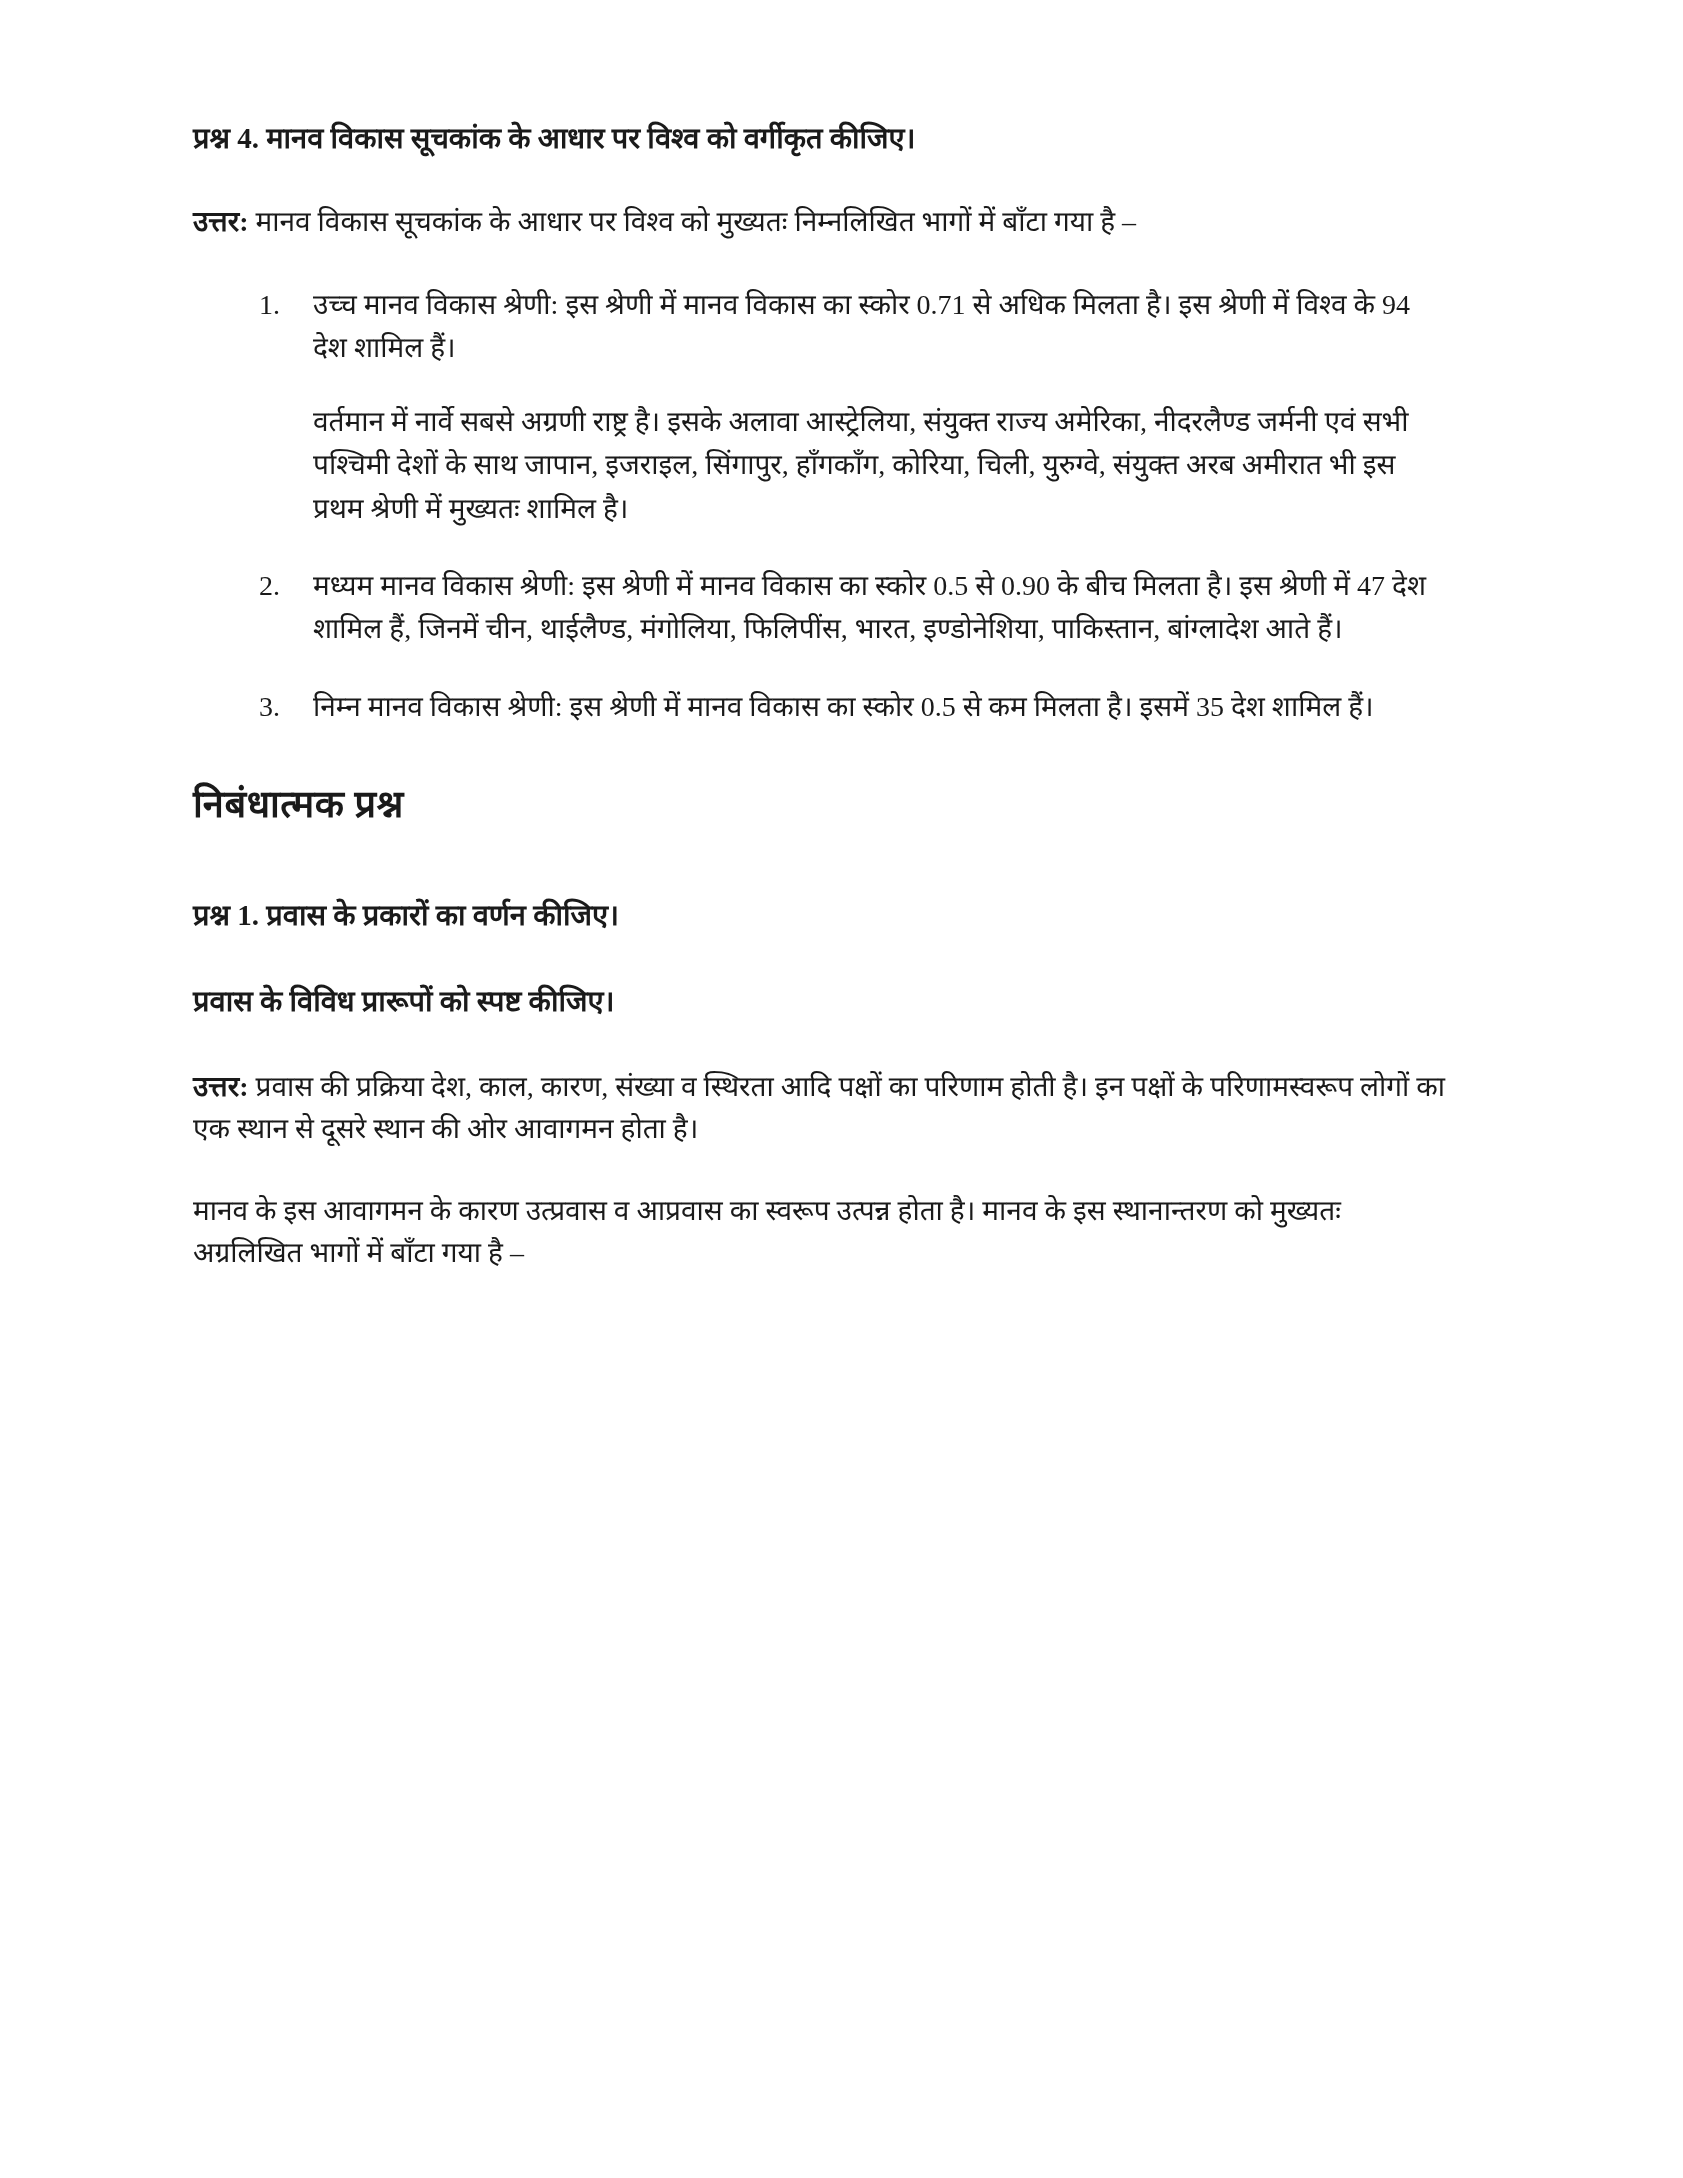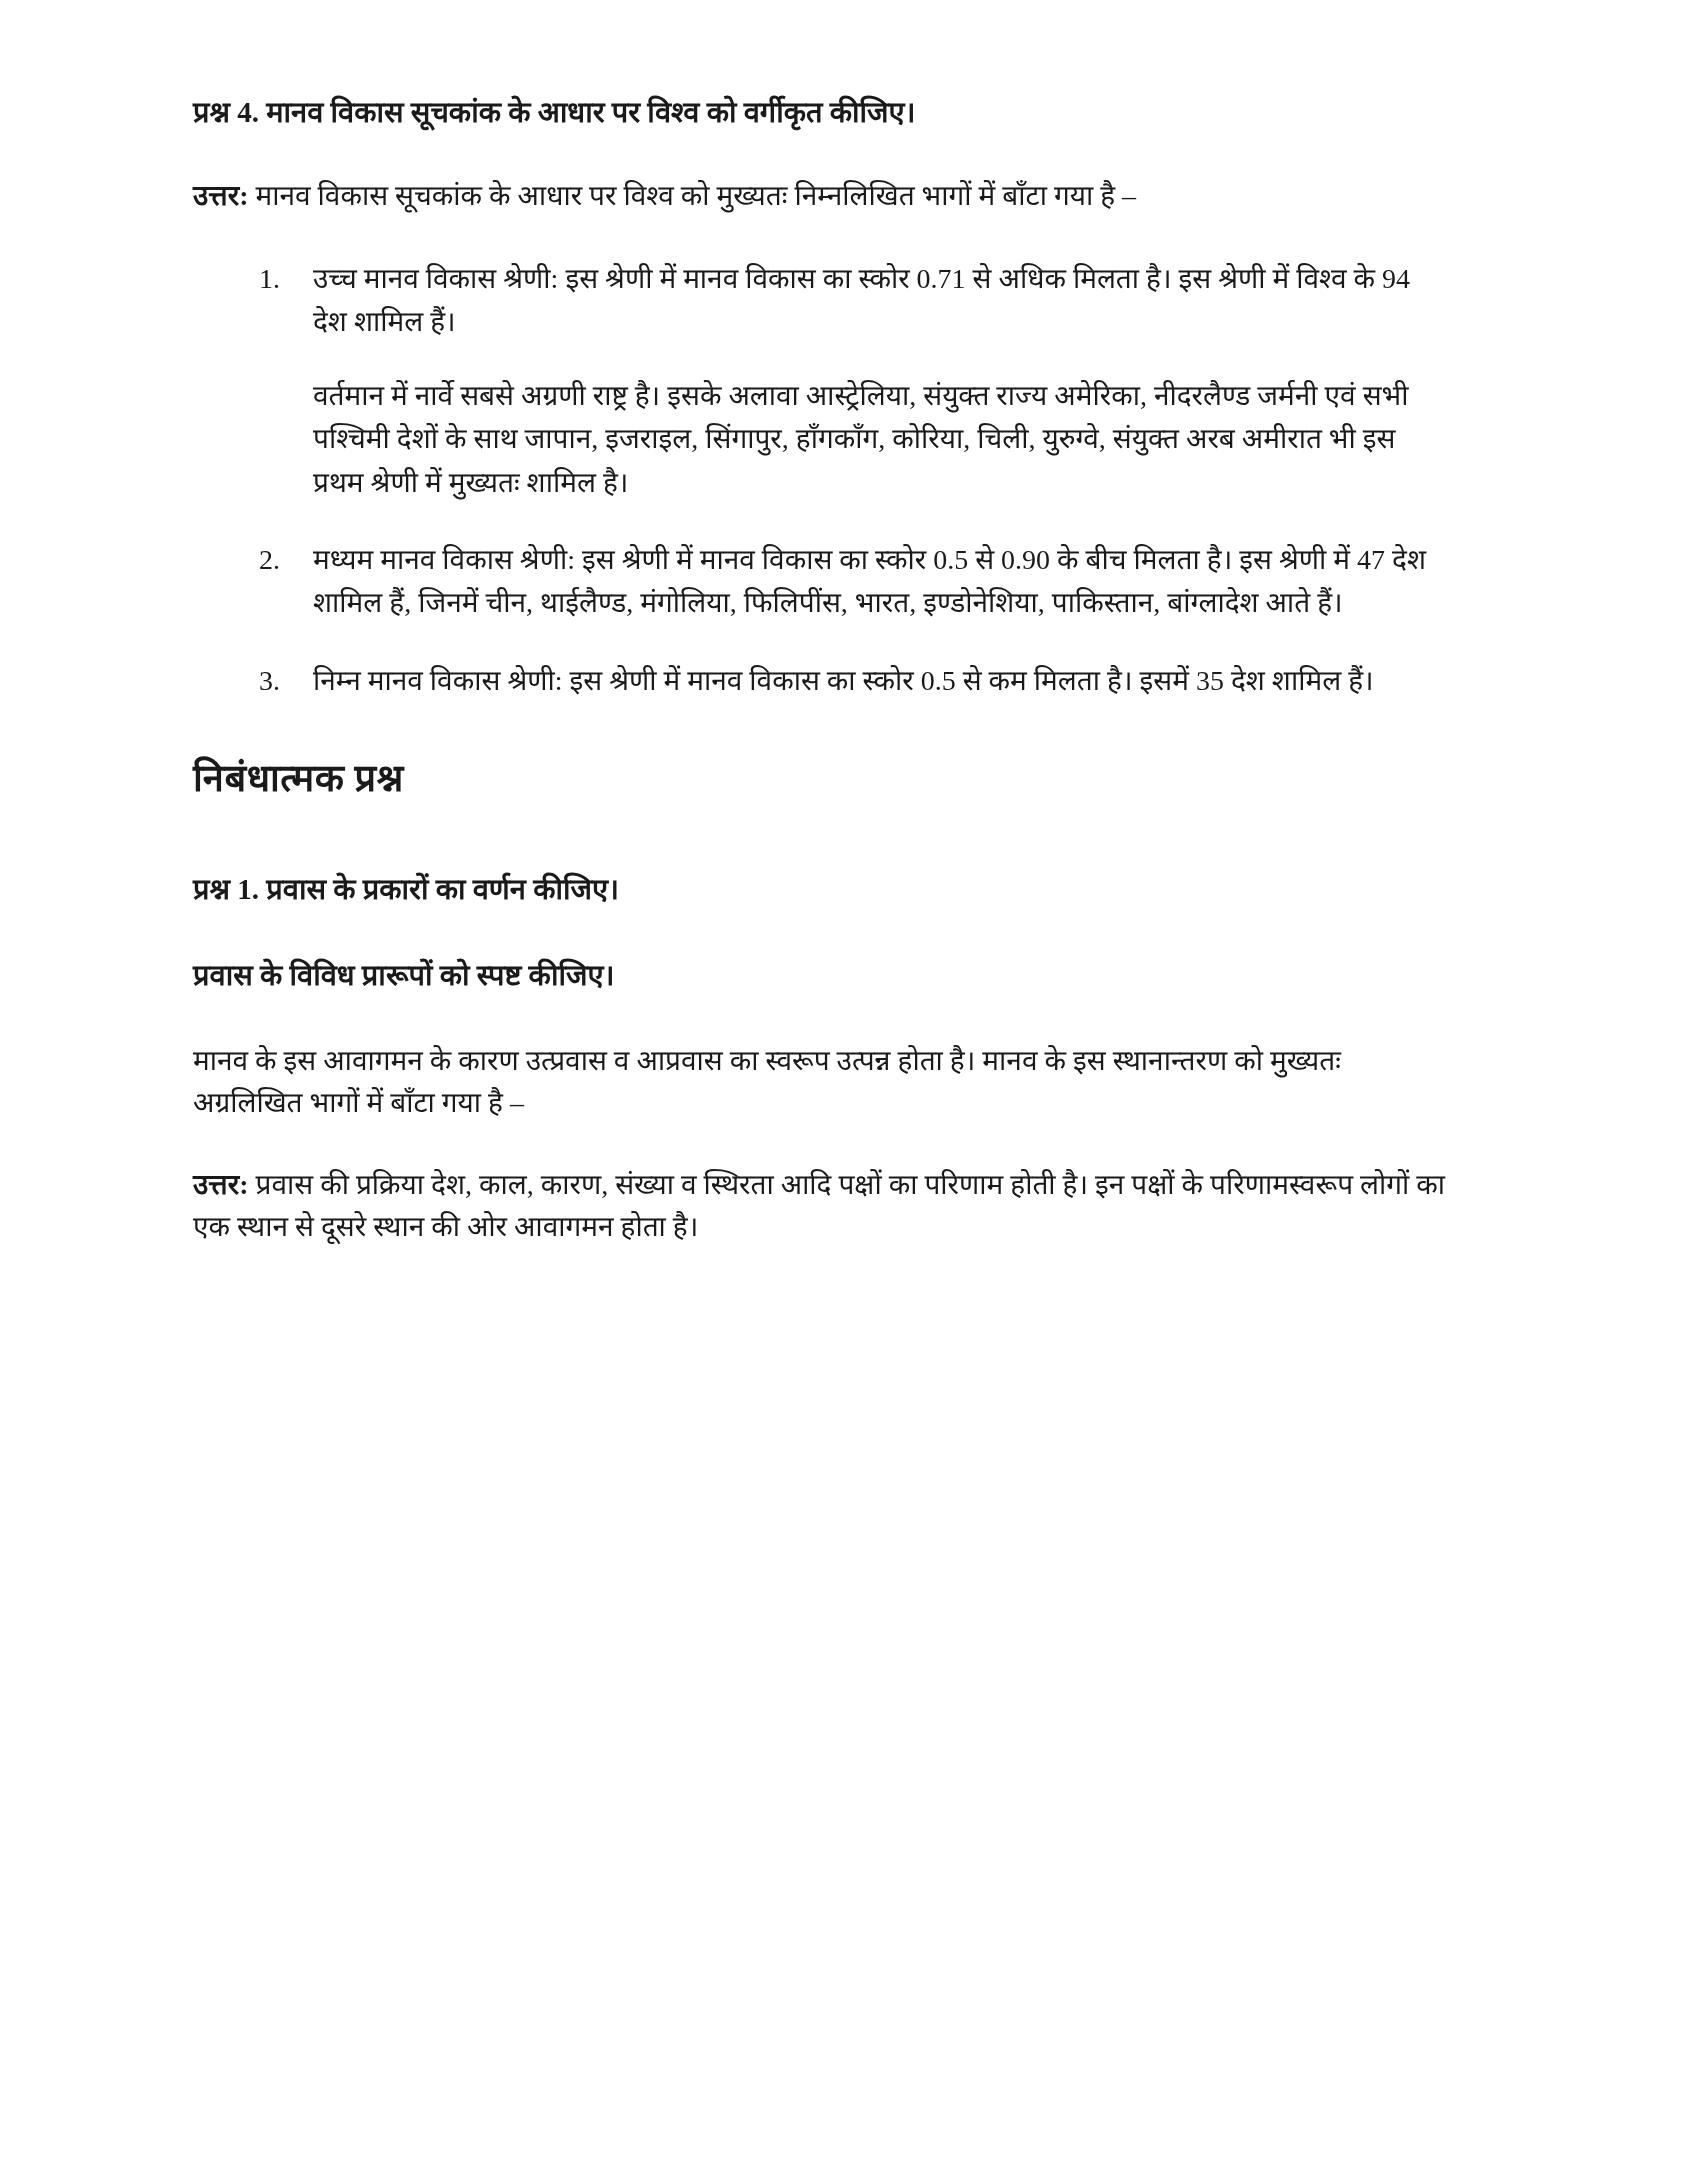--- a/index.html
+++ b/index.html
@@ -10,21 +10,21 @@
   body {
     width: 1683px;
     min-height: 2178px;
     font-family: "Liberation Serif", "DejaVu Serif", serif;
     color: #1a1a1a;
   }
   .page {
     width: 1683px;
     min-height: 2178px;
     box-sizing: border-box;
-    padding: 91px 233px 59px 193px;
+    padding: 117px 233px 59px 193px;
   }
   .q-heading {
     font-family: "Liberation Serif", "DejaVu Serif", serif;
     font-weight: bold;
     font-size: 29px;
     line-height: 1.45;
     margin: 0 0 42px 0;
   }
   .para {
     font-size: 28px;
@@ -100,18 +100,18 @@
     </li>
   </ol>
 
   <h2 class="section-title">निबंधात्मक प्रश्न</h2>
 
   <div class="sub-heading">प्रश्न 1. प्रवास के प्रकारों का वर्णन कीजिए।</div>
 
 
   <div class="sub-heading">प्रवास के विविध प्रारूपों को स्पष्ट कीजिए।</div>
 
+  <p class="para"><b>उत्तर:</b><span> प्रवास की प्रक्रिया देश, काल, कारण, संख्या व स्थिरता आदि पक्षों का परिणाम होती है। इन पक्षों के परिणामस्वरूप लोगों का एक स्थान से दूसरे स्थान की ओर आवागमन होता है।</span></p>
+
   <p class="para">मानव के इस आवागमन के कारण उत्प्रवास व आप्रवास का स्वरूप उत्पन्न होता है। मानव के इस स्थानान्तरण को मुख्यतः अग्रलिखित भागों में बाँटा गया है –</p>
-
-  <p class="para"><b>उत्तर:</b><span> प्रवास की प्रक्रिया देश, काल, कारण, संख्या व स्थिरता आदि पक्षों का परिणाम होती है। इन पक्षों के परिणामस्वरूप लोगों का एक स्थान से दूसरे स्थान की ओर आवागमन होता है।</span></p>
 
 </div>
 
 
 </body></html>

